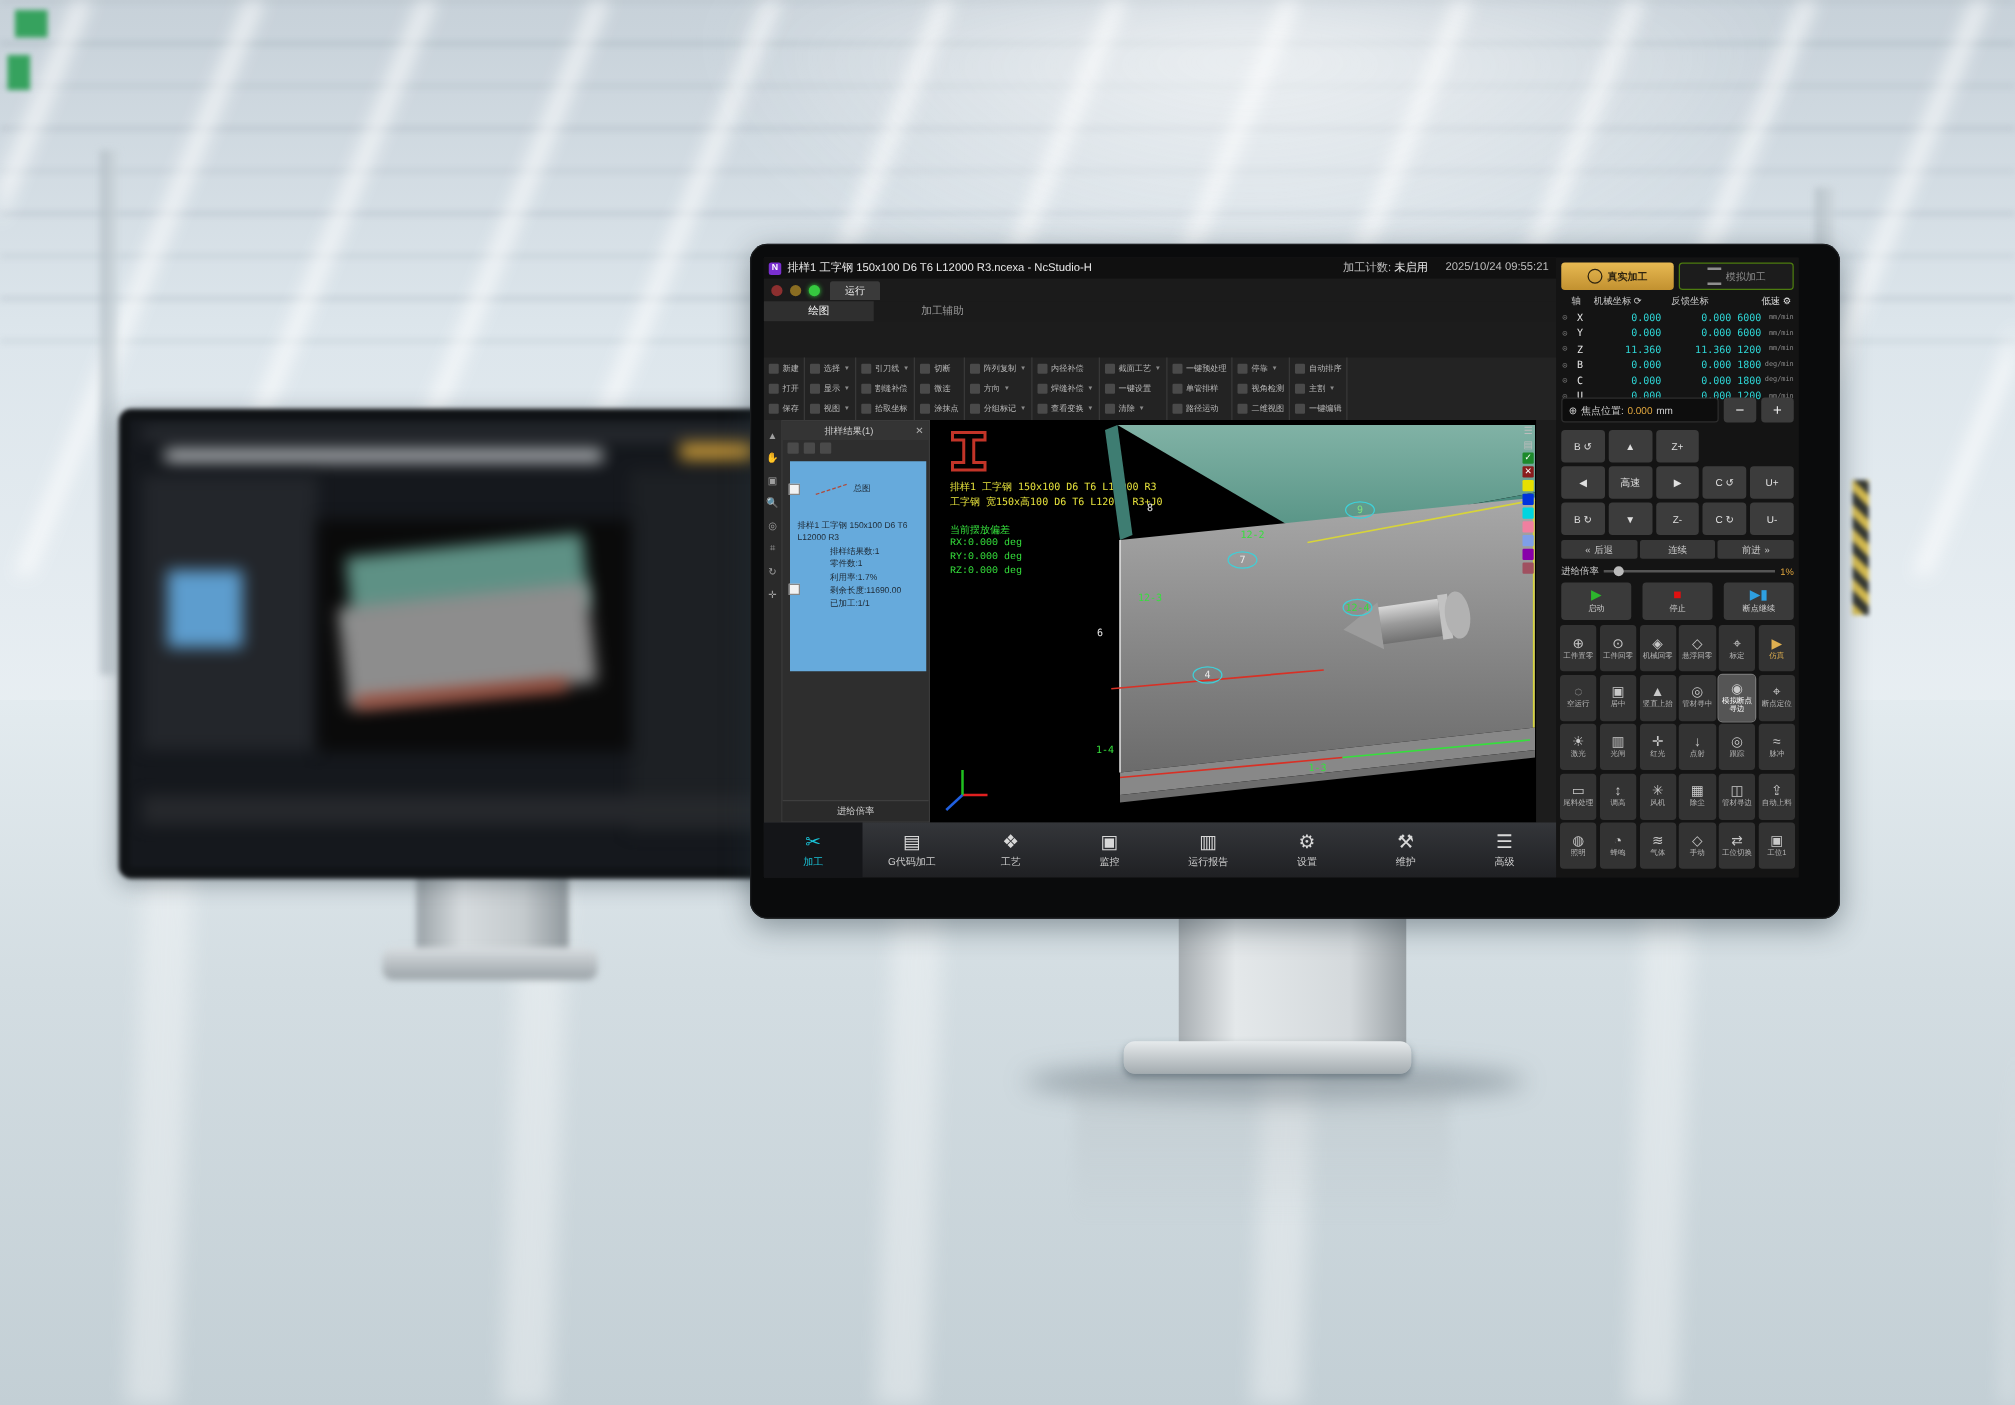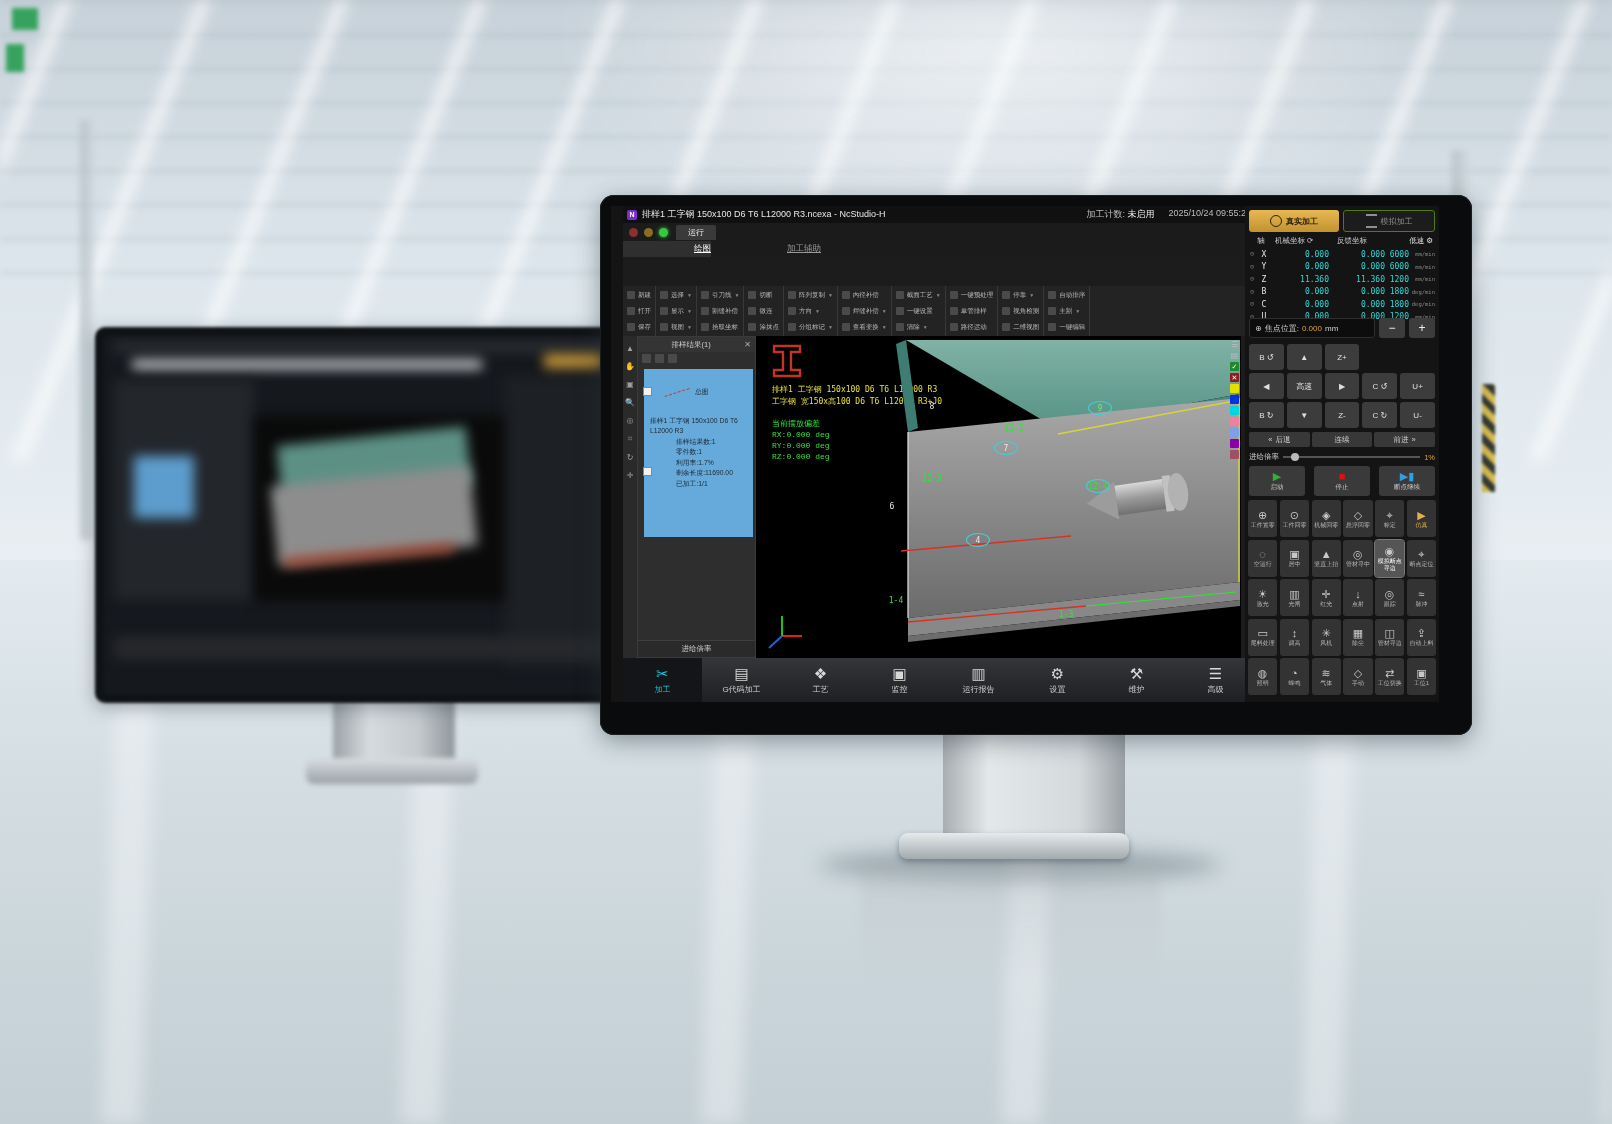--- a/index.html
+++ b/index.html
@@ -38,33 +38,33 @@
   #screen{position:relative;width:828px;height:496px;background:#141414;overflow:hidden;}
   #stand-neck{left:943px;top:711px;width:182px;height:126px;z-index:2;
     background:linear-gradient(90deg,#a8aeb2,#e4e8ea 25%,#d4d9dc 75%,#9aa1a5);}
   #stand-base{left:899px;top:833px;width:230px;height:26px;border-radius:9px;z-index:2;
     background:linear-gradient(180deg,#e6eaec,#a3abaf);box-shadow:0 3px 6px rgba(60,75,85,.5);}
   #reflect{left:860px;top:862px;width:300px;height:150px;z-index:1;opacity:.3;filter:blur(5px);
     background:linear-gradient(180deg,#aeb6ba,rgba(210,220,225,0) 80%);}
   #shadow-main{left:820px;top:850px;width:400px;height:30px;border-radius:50%;filter:blur(10px);
     background:rgba(70,85,95,.4);z-index:1;}
   
-  #main-area{position:absolute;left:12px;top:0;width:634px;height:496px;background:#1c1c1c;}
+  #main-area{position:absolute;left:0;top:0;width:634px;height:496px;background:#1c1c1c;}
   #right-panel{position:absolute;left:634px;top:0;width:194px;height:496px;background:#141414;}
   .tbar{position:absolute;left:0;width:634px;color:#cfcfcf;}
   #titlebar{top:0;height:17px;background:#101010;font-size:9px;display:flex;align-items:center;}
   #logo{width:10px;height:10px;background:#7a2fd0;border-radius:2px;margin:0 5px 0 4px;color:#fff;
     font-size:7px;line-height:10px;text-align:center;font-weight:bold;}
   #title-text{color:#e8e8e8;}
   #tb-right{margin-left:auto;display:flex;gap:14px;padding-right:6px;color:#bdbdbd;}
   #lights-row{top:17px;height:18px;background:#1b1b1b;display:flex;align-items:center;}
   .light{width:9px;height:9px;border-radius:50%;margin-left:6px;}
   #run-tab{margin-left:8px;background:#3a3a3a;color:#eee;font-size:8px;padding:2px 12px;border-radius:2px 2px 0 0;}
   #tabs-row{top:35px;height:16px;background:#1b1b1b;display:flex;font-size:8.5px;}
-  .top-tab{padding:2px 0;width:88px;text-align:right;text-decoration:underline;}
+  .top-tab{padding:2px 0;width:88px;text-align:center;}
   .top-tab.active{background:#2f2f2f;color:#fff;}
   .top-tab.idle{color:#9a9a9a;width:110px;}
   #progress-row{top:52px;height:14px;background:#161616;display:flex;align-items:center;font-size:7.5px;color:#cfcfcf;}
   #progress-label{margin-left:4px;}
   #progress-bar{width:348px;height:10px;background:#d8d8d8;margin-left:4px;position:relative;border-radius:1px;}
   #progress-pct{position:absolute;width:100%;text-align:center;color:#222;font-size:7.5px;top:0;}
   #progress-times{margin-left:6px;letter-spacing:0;}
   #progress-cur{margin-left:8px;}
   #progress-speed{margin-left:8px;}
   #menu-row{top:66px;height:14px;background:#242424;display:flex;align-items:center;gap:12px;

